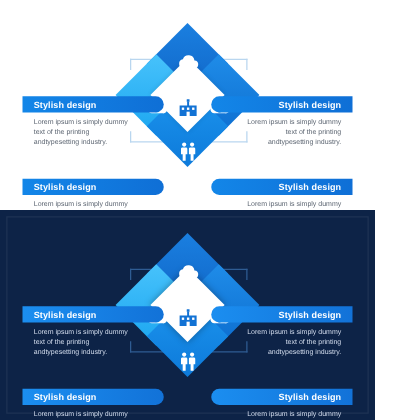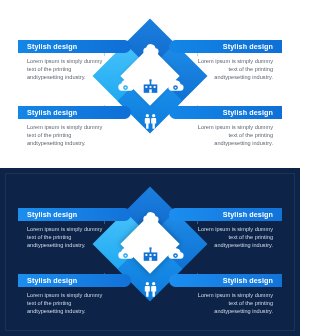--- a/index.html
+++ b/index.html
@@ -67,21 +67,21 @@
   .block{position:absolute;width:113px;}
   .b-tl{left:18px;top:40px;}
   .b-tr{left:169px;top:40px;}
   .b-bl{left:18px;top:106px;}
   .b-br{left:169px;top:106px;}
 
   .banner{
     position:relative;height:13px;line-height:13px;
     background:linear-gradient(90deg,#1386e8,#0f6fd6);
     color:#ffffff;font-size:7.2px;font-weight:600;
-    letter-spacing:.1px;white-space:nowrap;
+    letter-spacing:.1px;white-space:nowrap;margin-top:37px;
   }
   .b-tl .banner,.b-bl .banner{
     border-radius:0 7px 7px 0;padding:0 8px 0 9px;text-align:left;
   }
   .b-tr .banner,.b-br .banner{
     border-radius:7px 0 0 7px;padding:0 9px 0 8px;text-align:right;
   }
   .slide.dark .banner{background:linear-gradient(90deg,#1b8ef0,#1272d8);}
 
   .body-text{

